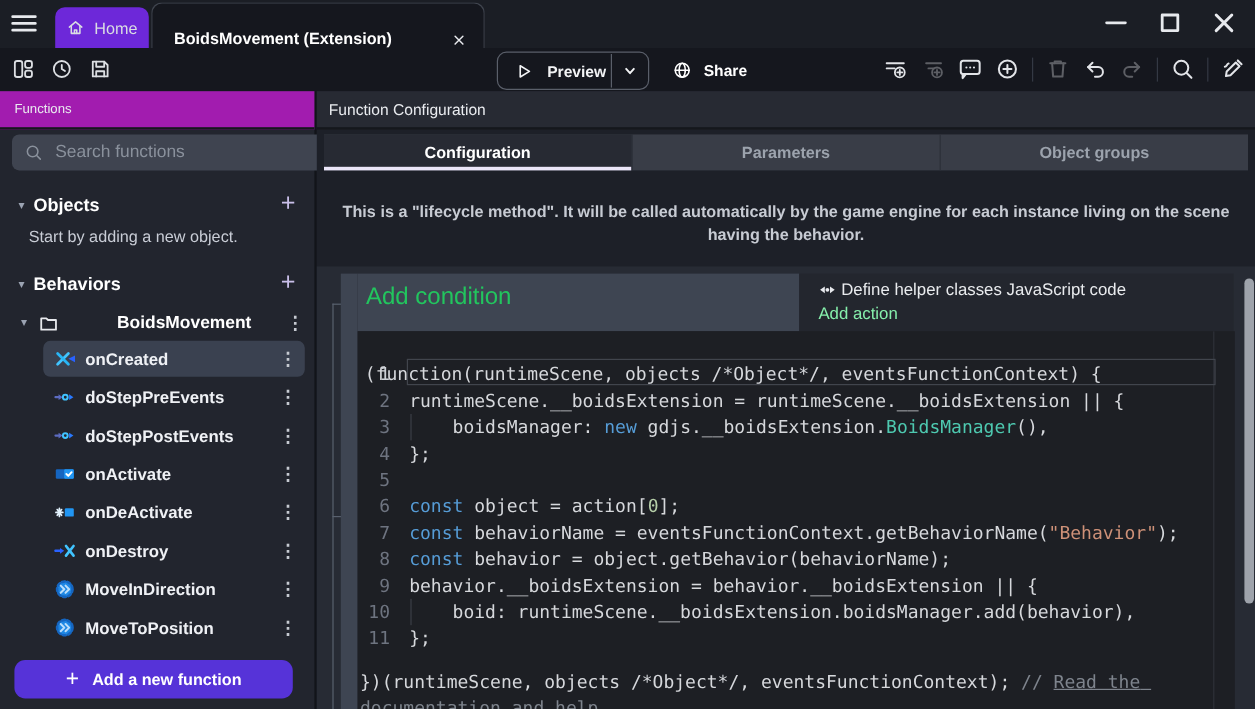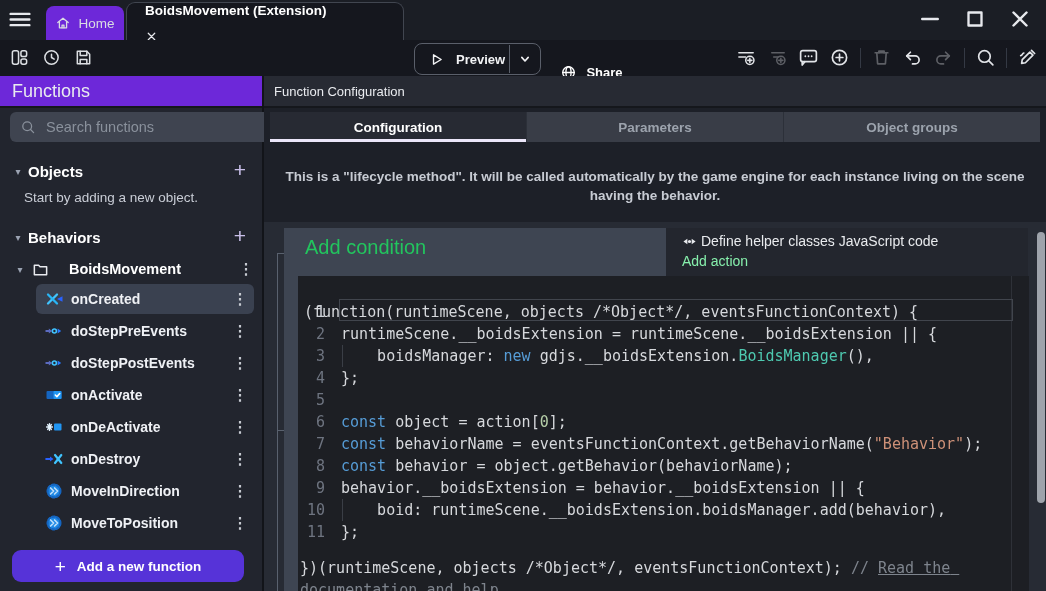--- a/index.html
+++ b/index.html
@@ -10,58 +10,58 @@
           stroke-width:1.6;stroke-linecap:round;stroke-linejoin:round;}
   .dim{opacity:.35;}
   
   .titlebar{position:absolute;top:0;left:0;right:0;height:40px;background:#1B1E25;}
   .hamburger{left:9px;top:12px;width:22px;height:15px;color:#E7E9ED;cursor:pointer;}
   .tab-home{left:46px;top:6px;width:78px;height:34px;background:#6d28d9;border-radius:8px 8px 0 0;
             display:flex;align-items:center;justify-content:center;gap:7px;color:#D9DCE2;cursor:pointer;}
   .tab-home .lbl{font-size:13.5px;}
   .tab-active{left:126px;top:2px;width:244px;height:37px;background:#15171E;
               border:1px solid #414650;border-bottom:none;border-radius:9px 9px 0 0;
-              display:flex;align-items:flex-start;padding:0 14px 0 18px;gap:12px;flex-direction:column;}
+              display:flex;align-items:flex-end;padding:0 14px 0 18px;gap:12px;}
   .tab-active .lbl{font-size:13.5px;font-weight:700;color:#FFFFFF;flex:1;}
   .winctl{top:6px;width:26px;height:26px;color:#E7E9ED;display:flex;align-items:center;justify-content:center;cursor:pointer;}
   
   .toolbar{position:absolute;top:40px;left:0;right:0;height:36px;background:#15171E;}
   .tb-left{left:10px;top:8px;display:flex;gap:13px;color:#DCDFE3;}
   .tb-left .ic{width:19px;height:19px;cursor:pointer;}
   .btn-preview{left:414px;top:3px;width:125px;height:30px;border:1px solid #5A5F6A;border-radius:8px;
                display:flex;align-items:center;color:#F2F3F5;cursor:pointer;background:transparent;}
   .btn-preview .play{width:17px;height:17px;margin-left:13px;}
   .btn-preview .lbl{font-size:13px;font-weight:700;margin-left:11px;flex:1;}
   .btn-preview .sep{width:1px;height:28px;background:#5A5F6A;}
   .btn-preview .chev{width:16px;height:16px;margin:0 7px;}
   .btn-share{left:546px;top:3px;width:91px;height:30px;border-radius:8px;display:flex;align-items:center;
-             justify-content:center;gap:9px;color:#fff;cursor:pointer;margin-top:14px;}
+             justify-content:center;gap:9px;color:#fff;cursor:pointer;}
   .btn-share .lbl{font-size:13px;font-weight:700;}
   .btn-share .ic{width:17px;height:17px;}
   .tb-right{right:8px;top:7px;display:flex;align-items:center;gap:10px;color:#E2E4E8;}
   .tb-right .ic{width:21px;height:21px;cursor:pointer;}
   .tb-right .vsep{width:1px;height:20px;background:#343944;}
   
   .sidebar{position:absolute;top:76px;left:0;width:262px;bottom:0;background:#22252E;border-right:2px solid #121419;}
-  .sb-header{position:absolute;top:0;left:0;right:0;height:30px;background:#6d28d9;border-bottom:2px solid #15171C;
-             display:flex;align-items:center;padding-left:12px;font-size:18px;color:#E9EBEF;}
+  .sb-header{position:absolute;top:0;left:0;right:0;height:30px;background:#a21caf;border-bottom:2px solid #15171C;
+             display:flex;align-items:center;padding-left:12px;font-size:11px;color:#E9EBEF;}
   .search{position:absolute;top:36px;left:10px;width:242px;height:30px;background:#3F4450;border-radius:6px;
           display:flex;align-items:center;gap:8px;padding:0 10px;}
   .search .ic{width:16px;height:16px;color:#8A919C;flex:0 0 auto;}
   .search input{background:transparent;border:none;outline:none;color:#DADDE2;font-size:14.5px;width:100%;
                 font-family:"Liberation Sans",sans-serif;}
   .search input::placeholder{color:#8A919C;}
   .sect{position:absolute;left:0;right:0;height:26px;display:flex;align-items:center;}
   .caret{font-size:10px;color:#9BA3B2;width:12px;text-align:center;}
   .sect .lbl{font-size:15px;font-weight:700;color:#FFFFFF;margin-left:4px;flex:1;}
   .plus{width:24px;height:24px;margin-right:10px;color:#C9BFE9;font-size:21px;line-height:22px;text-align:center;cursor:pointer;}
   .empty-note{position:absolute;left:24px;top:114px;font-size:13.5px;color:#C9CDD6;}
   .group-row{position:absolute;top:180px;left:14px;right:8px;height:26px;display:flex;align-items:center;}
   .group-row .folder{width:17px;height:17px;color:#E8EAEE;margin-left:6px;}
-  .group-row .lbl{font-size:14.5px;font-weight:700;color:#FFFFFF;margin-left:20px;flex:1;}
+  .group-row .lbl{font-size:14.5px;font-weight:700;color:#FFFFFF;margin-left:20px;flex:1;text-align:center;}
   .kebab{width:16px;text-align:center;color:#C6CAD1;font-size:15px;font-weight:700;cursor:pointer;}
   .fn-row{position:absolute;left:36px;right:8px;height:30px;border-radius:6px;display:flex;align-items:center;cursor:pointer;}
   .fn-row.sel{background:#3A4150;}
   .fn-row .fnic{width:18px;height:18px;margin-left:9px;flex:0 0 auto;}
   .fn-row .lbl{font-size:14px;font-weight:600;color:#EFF1F5;margin-left:8px;flex:1;}
   .fn-row .kebab{margin-right:6px;}
   .btn-addfn{position:absolute;left:12px;right:18px;top:474px;height:32px;background:#5633D8;border-radius:9px;
              display:flex;align-items:center;justify-content:center;gap:11px;color:#fff;cursor:pointer;}
   .btn-addfn .pl{font-size:19px;font-weight:400;line-height:19px;}
   .btn-addfn .lbl{font-size:13.5px;font-weight:700;}

